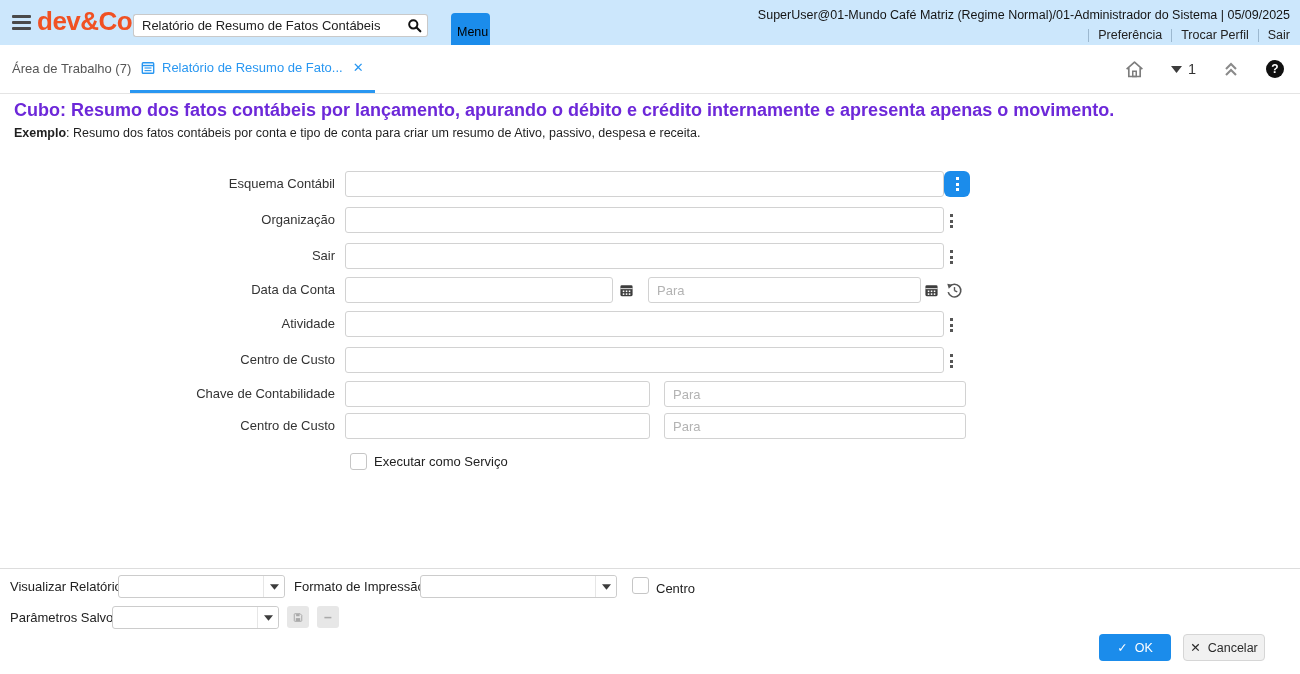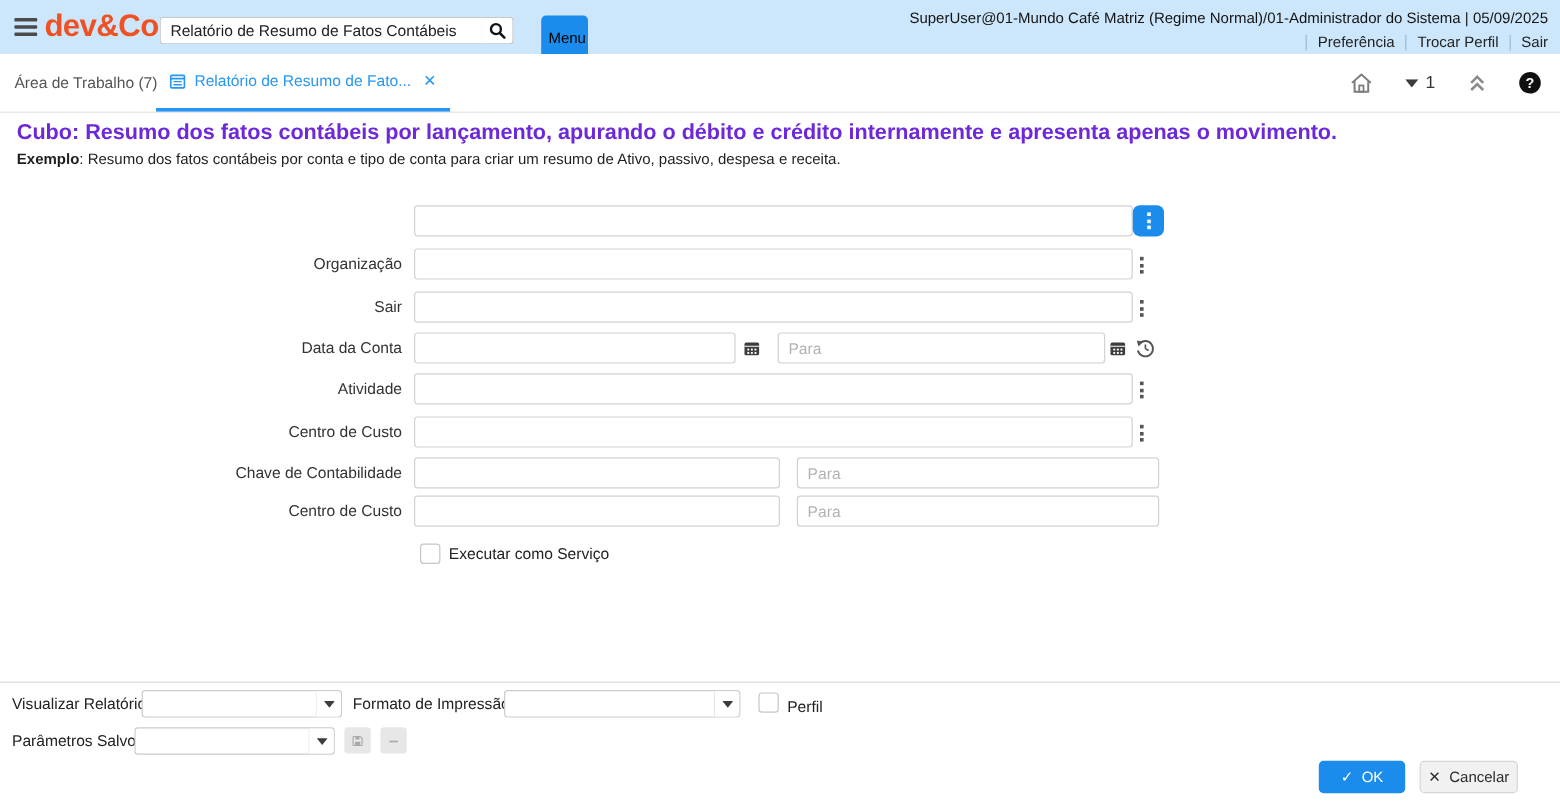--- a/index.html
+++ b/index.html
@@ -143,20 +143,21 @@
       <span class="help-circle">?</span>
     </div>
   </div>
 
   <div class="desc1">Cubo: Resumo dos fatos contábeis por lançamento, apurando o débito e crédito internamente e apresenta apenas o movimento.</div>
   <div class="desc2">
     <span class="b">Exemplo</span><span>: Resumo dos fatos contábeis por conta e tipo de conta para criar um resumo de Ativo, passivo, despesa e receita.</span>
   </div>
 
   <div class="frow" style="top:171px">
+    <div class="flabel">Esquema Contábil</div>
     <input class="fld main" style="">
     <button class="lookup-btn">
       <span class="dots">
           <i></i>
           <i></i>
           <i></i>
         </span>
     </button>
   </div>
 
@@ -275,21 +276,21 @@
   <div class="combo" style="left:420px;top:575px;width:197px">
     <input style="">
     <button class="caret-btn">
       <svg width="9" height="6" viewBox="0 0 11 7">
           <polygon points="0,0 11,0 5.5,7" fill="#3c3c3c"></polygon>
         </svg>
     </button>
   </div>
 
   <button class="cb" style="left:632px;top:577px"></button>
-  <span class="f-label" style="left:656px;top:577px">Perfil</span>
+  <span class="f-label" style="left:656px;top:577px">Centro</span>
 
   <span class="f-label" style="left:10px;top:606px">Parâmetros Salvos</span>
   <div class="combo" style="left:112px;top:606px;width:167px">
     <input style="">
     <button class="caret-btn">
       <svg width="9" height="6" viewBox="0 0 11 7">
           <polygon points="0,0 11,0 5.5,7" fill="#3c3c3c"></polygon>
         </svg>
     </button>
   </div>

